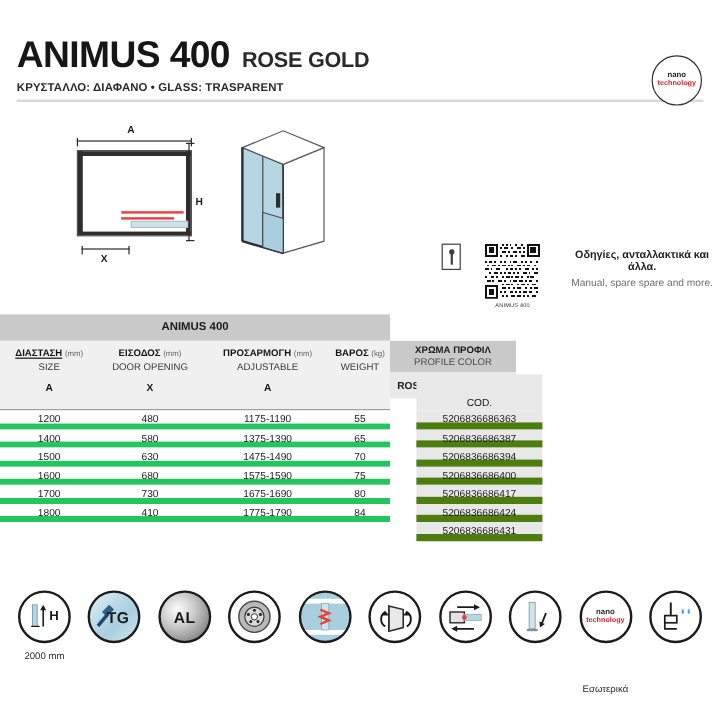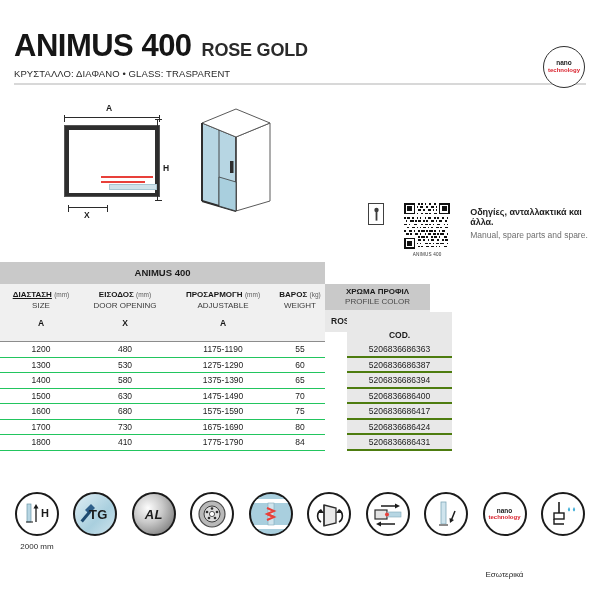--- a/index.html
+++ b/index.html
@@ -17,21 +17,21 @@
   .title-row { display: flex; align-items: baseline; gap: 10px; }
   .title-main {
     font-size: 31px; font-weight: bold; letter-spacing: -0.5px; line-height: 1;
     color: #161616;
   }
   .title-sub {
     font-size: 18px; font-weight: bold; letter-spacing: -0.2px;
     color: #2a2a2a;
   }
   .glass-line {
-    margin-top: 7px; font-size: 9.5px; letter-spacing: 0.1px; color: #2b2b2b;
+    margin-top: 7px; font-size: 9.5px; letter-spacing: 0.1px; color: #2b2b2b; font-weight: bold;
   }
   .rule {
     margin-top: 4px; width: 572px; height: 2px; background: #d8d8d8;
   }
   .nano-badge-top {
     position: absolute; right: 15px; top: 46px;
     width: 42px; height: 42px; border-radius: 50%;
     border: 1.2px solid #303030; background: #fff;
     display: flex; flex-direction: column; align-items: center; justify-content: center;
     line-height: 1.05;
@@ -92,21 +92,21 @@
     position: absolute; left: 157px; top: 28px; width: 0; height: 82px;
     border-left: 1.4px solid #2b2b2b;
   }
   .dim-H-line:before, .dim-H-line:after {
     content:""; position:absolute; left:-3px; height:0; width:7px;
     border-top:1.4px solid #2b2b2b;
   }
   .dim-H-line:before { top:0; } .dim-H-line:after { bottom:0; }
 
   
-  .qr-block { position: absolute; left: 368px; top: 112px; display: flex; gap: 20px; }
+  .qr-block { position: absolute; left: 368px; top: 112px; display: flex; gap: 20px; text-align: center; }
   .qr-mini-icon {
     width: 17px; height: 22px; border: 1.2px solid #404040;
     display:flex; align-items:center; justify-content:center;
   }
   .qr-mini-icon svg { display:block; }
   .qr-wrap { display: flex; flex-direction: column; align-items: center; }
   .qr-code { width: 46px; height: 46px; }
   .qr-caption { font-size: 4.6px; color: #333; margin-top: 3px; letter-spacing: 0.2px; }
   .qr-texts { padding-top: 4px; }
   .qr-t1 { font-size: 9px; font-weight: bold; color: #1d1d1d; }
@@ -130,21 +130,21 @@
   .hcell .unit { font-size: 6.5px; font-weight: normal; color: #5d5d5d; }
   .hcell .en { font-size: 8px; color: #3a3a3a; margin-top: 2px; }
   .hcell .ltr { font-size: 8.5px; font-weight: bold; margin-top: 8px; color: #161616; }
 
   .hc0 { left: 2px;   width: 78px; }
   .hc1 { left: 80px;  width: 90px; }
   .hc2 { left: 170px; width: 106px; }
   .hc3 { left: 276px; width: 48px; }
 
   .row {
-    position: relative; height: 15.5px; border-bottom: 1px solid #22c55e;
+    position: relative; height: 15.5px; border-bottom: 5px solid #22c55e;
     background: #fff;
   }
   .row .c { position: absolute; top: 2px; font-size: 8.5px; text-align: center; color: #1b1b1b; }
   .c0 { left: 2px;   width: 78px; }
   .c1 { left: 80px;  width: 90px; }
   .c2 { left: 170px; width: 106px; }
   .c3 { left: 276px; width: 48px; }
 
   
   .tbl-right { position: absolute; left: 325px; top: 0; width: 275px; }
@@ -153,43 +153,43 @@
   }
   .pc-head .g { font-size: 8px; font-weight: bold; color: #1b1b1b; }
   .pc-head .e { font-size: 8px; color: #4a4a4a; margin-top: 1px; text-align: center; }
   .pc-value {
     width: 105px; background: #e8e8e8; height: 22px; line-height: 22px;
     padding-left: 6px; font-size: 8.5px; font-weight: bold; color: #1b1b1b;
   }
   .cod-head {
     position: absolute; left: 22px; top: 50px; width: 105px;
     background: #e8e8e8; height: 30px;
-    text-align: center; font-size: 8.5px; font-weight: bold; color:#1b1b1b;
+    text-align: center; font-size: 8.5px; font-weight: normal; color:#1b1b1b;
     padding-top: 18px;
   }
   .cod-rows { position: absolute; left: 22px; top: 80px; width: 105px; }
   .cod-row {
-    height: 15.5px; border-bottom: 2px solid #4d7c0f; background: #e8e8e8;
+    height: 15.5px; border-bottom: 6px solid #4d7c0f; background: #e8e8e8;
     font-size: 8.5px; text-align: center; padding-top: 2px; color: #1b1b1b;
   }
 
   
   .icon-strip {
     position: absolute; left: 0; top: 492px; width: 600px;
     display: flex; justify-content: space-between; padding: 0 14px;
   }
   .icon-item { width: 46px; display: flex; flex-direction: column; align-items: center; }
   .icon-circle {
     width: 44px; height: 44px; border-radius: 50%;
     border: 2px solid #1b1b1b; background: #fff;
     display: flex; align-items: center; justify-content: center;
     overflow: hidden; position: relative;
   }
   .ic-tg { background: linear-gradient(135deg,#dfeef5 0%,#a9cfde 60%,#cfe4ed 100%); }
-  .ic-al { background: radial-gradient(circle at 35% 35%, #fdfdfd 0%, #c9c9c9 40%, #8e8e8e 75%, #d4d4d4 100%); font-style: italic; }
+  .ic-al { background: radial-gradient(circle at 35% 35%, #fdfdfd 0%, #c9c9c9 40%, #8e8e8e 75%, #d4d4d4 100%); }
   .ic-blue { background: #a9cfde; }
   .icon-label {
     margin-top: 6px; font-size: 8px; color: #2b2b2b; text-align: center; line-height: 1.35;
   }
   .icon-label .l2 { display: block; margin-top: 28px; }
   .nano-ic .n1 { font-size: 6.5px; font-weight: bold; color: #1c1c1c; }
   .nano-ic .n2 { font-size: 6px; font-weight: bold; color: #d9232e; }
   .nano-ic { flex-direction: column; line-height: 1.1; }
   .txt-AL { font-size: 13px; font-weight: bold; color: #1b1b1b; letter-spacing: 0.5px; }
   .txt-TG { font-size: 13px; font-weight: bold; color: #1b1b1b; letter-spacing: 0.5px; position:relative; left:3px; }
@@ -281,21 +281,21 @@
           <path d="M9 21h1v1H9zM11 21h2v1h-2zM14 21h1v1h-1zM17 21h1v1h-1zM19 21h2v1h-2zM22 21h1v1h-1zM25 21h2v1h-2z"></path>
           <path d="M9 23h2v1H9zM12 23h1v1h-1zM15 23h1v1h-1zM17 23h2v1h-2zM21 23h1v1h-1zM24 23h1v1h-1zM26 23h2v1h-2z"></path>
           <path d="M8 25h1v1H8zM10 25h1v1h-1zM13 25h2v1h-2zM16 25h1v1h-1zM18 25h1v1h-1zM20 25h2v1h-2zM23 25h2v1h-2zM27 25h1v1h-1z"></path>
           <path d="M9 27h1v1H9zM11 27h1v1h-1zM14 27h2v1h-2zM17 27h2v1h-2zM20 27h1v1h-1zM22 27h1v1h-1zM25 27h2v1h-2z"></path>
         </g>
       </svg>
       <div class="qr-caption">ANIMUS 400</div>
     </div>
     <div class="qr-texts">
       <div class="qr-t1">Οδηγίες, ανταλλακτικά και άλλα.</div>
-      <div class="qr-t2">Manual, spare parts and spare.</div>
+      <div class="qr-t2">Manual, spare spare and more.</div>
     </div>
   </div>
 </div>
 
 <div class="table-area">
 
   <div class="tbl-left">
     <div class="tbl-title">ANIMUS 400</div>
 
     <div class="tbl-head">
@@ -324,26 +324,20 @@
         <div class="ltr"></div>
       </div>
     </div>
 
     <div id="left-rows">
         <div class="row">
           <div class="c c0">1200</div>
           <div class="c c1">480</div>
           <div class="c c2">1175-1190</div>
           <div class="c c3">55</div>
-        </div>
-        <div class="row">
-          <div class="c c0">1300</div>
-          <div class="c c1">530</div>
-          <div class="c c2">1275-1290</div>
-          <div class="c c3">60</div>
         </div>
         <div class="row">
           <div class="c c0">1400</div>
           <div class="c c1">580</div>
           <div class="c c2">1375-1390</div>
           <div class="c c3">65</div>
         </div>
         <div class="row">
           <div class="c c0">1500</div>
           <div class="c c1">630</div>

